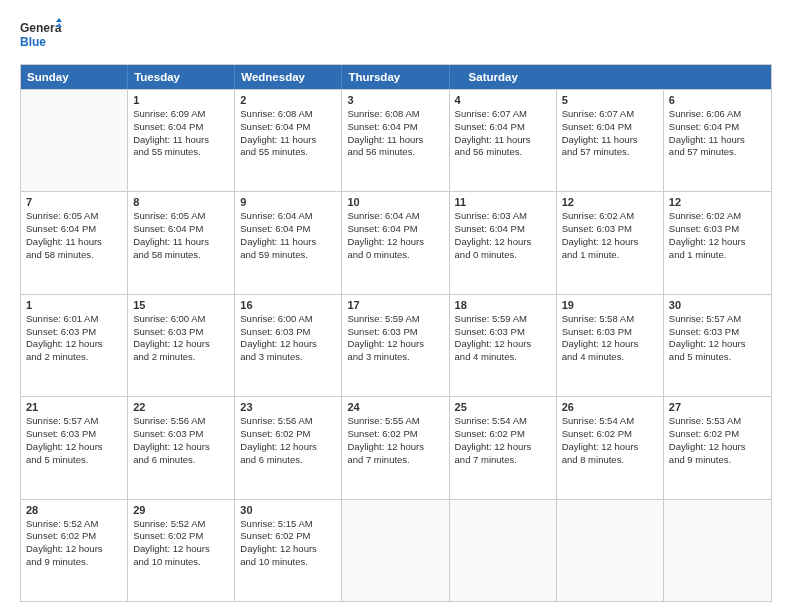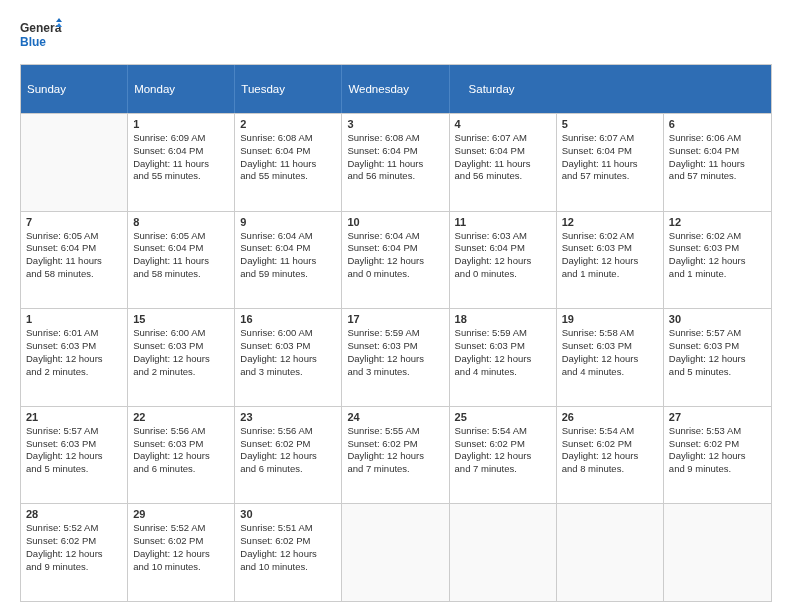--- a/index.html
+++ b/index.html
@@ -49,22 +49,22 @@
       border: 1px solid #ccc;
     }
     .cal-header {
       display: grid;
       grid-template-columns: repeat(7, 1fr);
       background: #2e6db4;
     }
     .cal-header-cell {
       color: #fff;
       font-size: 11.5px;
-      font-weight: normal;
-      padding: 18px 6px;
+      font-weight: bold;
+      padding: 6px 6px;
       text-align: left;
       border-right: 1px solid #4a84c4;
     }
     .cal-header-cell:last-child { border-right: none; margin-left: 13px; }
     .cal-body {
       display: flex;
       flex-direction: column;
       flex: 1;
     }
     .cal-row {
@@ -109,23 +109,23 @@
 </div>
     <div class="title-block">
       <div class="month-title"></div>
       <div class="subtitle"></div>
     </div>
   </div>
 
   <div class="calendar">
     <div class="cal-header">
     <div class="cal-header-cell">Sunday</div>
-        <div class="cal-header-cell">Monday</div>
         <div class="cal-header-cell">Tuesday</div>
         <div class="cal-header-cell">Wednesday</div>
+        <div class="cal-header-cell">Thursday</div>
         <div class="cal-header-cell">Saturday</div>
       </div>
     <div class="cal-body">
     <div class="cal-row">
           <div class="cal-cell empty"></div>
           <div class="cal-cell">
             <span class="day-num">1</span>
             <span class="cell-line">Sunrise: 6:09 AM</span>
             <span class="cell-line">Sunset: 6:04 PM</span>
             <span class="cell-line">Daylight: 11 hours</span>
@@ -330,21 +330,21 @@
           </div>
           <div class="cal-cell">
             <span class="day-num">29</span>
             <span class="cell-line">Sunrise: 5:52 AM</span>
             <span class="cell-line">Sunset: 6:02 PM</span>
             <span class="cell-line">Daylight: 12 hours</span>
             <span class="cell-line">and 10 minutes.</span>
           </div>
           <div class="cal-cell">
             <span class="day-num">30</span>
-            <span class="cell-line">Sunrise: 5:51 AM</span>
+            <span class="cell-line">Sunrise: 5:15 AM</span>
             <span class="cell-line">Sunset: 6:02 PM</span>
             <span class="cell-line">Daylight: 12 hours</span>
             <span class="cell-line">and 10 minutes.</span>
           </div>
           <div class="cal-cell empty"></div>
           <div class="cal-cell empty"></div>
           <div class="cal-cell empty"></div>
           <div class="cal-cell empty"></div>
         </div>
       </div>

